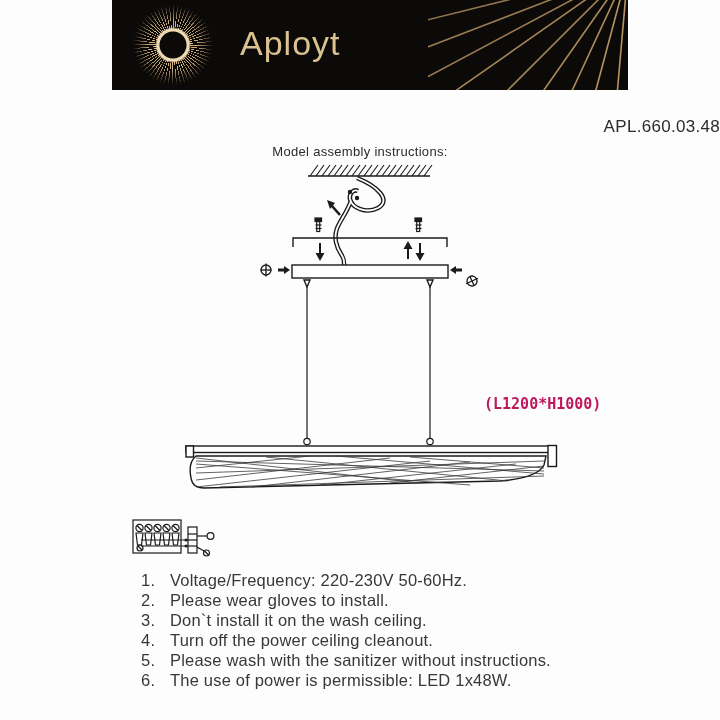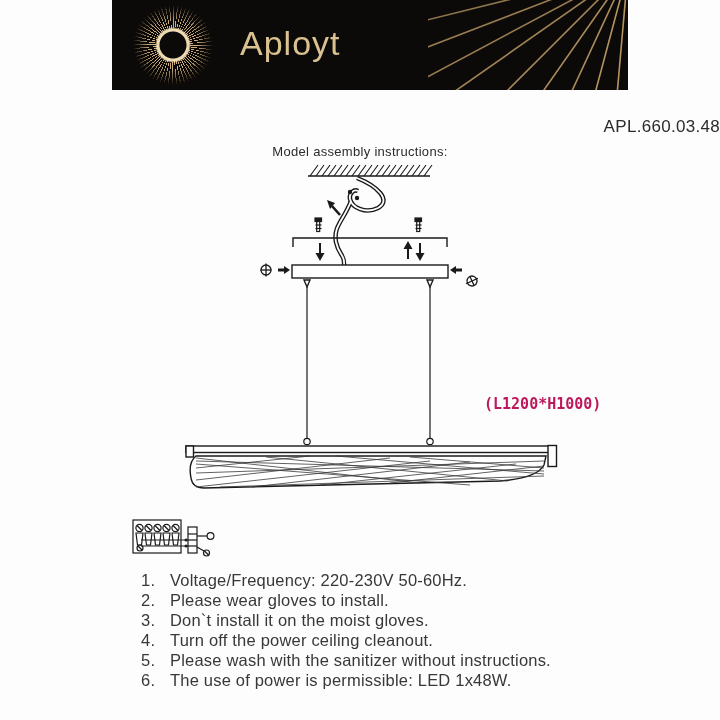--- a/index.html
+++ b/index.html
@@ -192,21 +192,21 @@
     <div class="li">
       <span class="num">1.</span>
       <span class="txt">Voltage/Frequency: 220-230V 50-60Hz.</span>
     </div>
     <div class="li">
       <span class="num">2.</span>
       <span class="txt">Please wear gloves to install.</span>
     </div>
     <div class="li">
       <span class="num">3.</span>
-      <span class="txt">Don`t install it on the moist gloves.</span>
+      <span class="txt">Don`t install it on the wash ceiling.</span>
     </div>
     <div class="li">
       <span class="num">4.</span>
       <span class="txt">Turn off the power ceiling cleanout.</span>
     </div>
     <div class="li">
       <span class="num">5.</span>
       <span class="txt">Please wash with the sanitizer without instructions.</span>
     </div>
     <div class="li">

